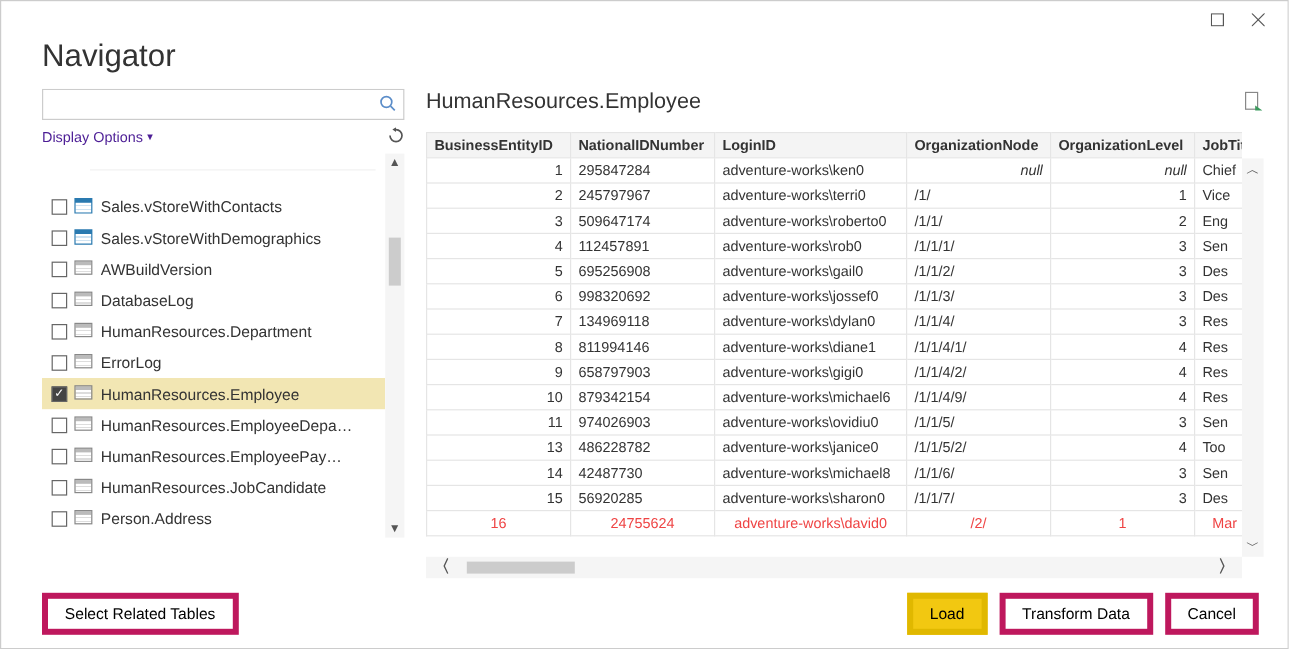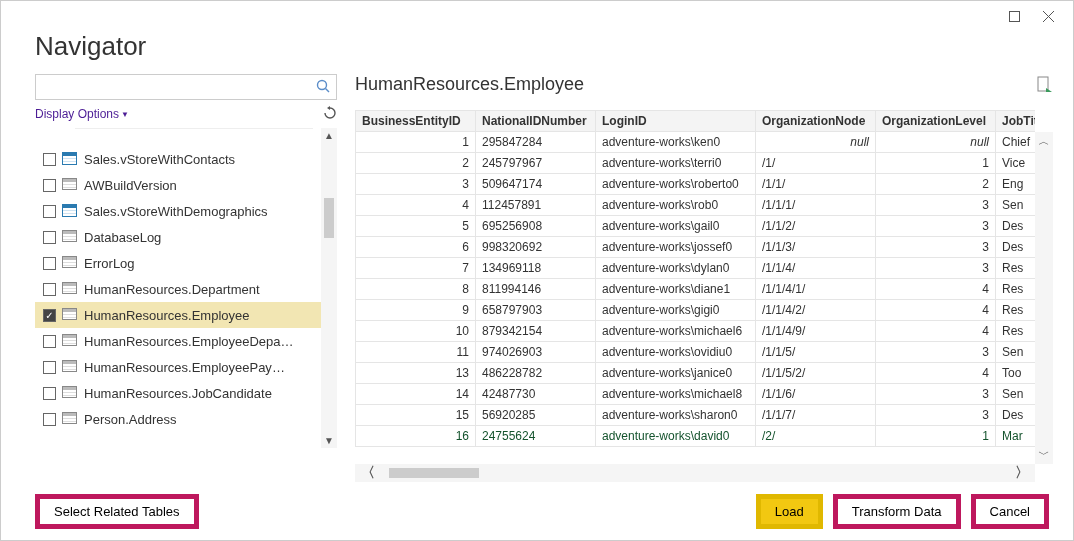--- a/index.html
+++ b/index.html
@@ -10,21 +10,21 @@
   .header { padding:0 0 12px 34px; font-size:26px; font-weight:300; color:#333; }
   .body { flex:1; display:flex; padding:0 20px 0 34px; overflow:hidden; }
   .left { width:302px; display:flex; flex-direction:column; }
   .searchbox { height:26px; border:1px solid #ccc; display:flex; align-items:center; padding:0 6px; }
   .searchbox input { flex:1; border:none; outline:none; font-size:13px; }
   .searchicon { color:#5b8dc9; font-size:14px; }
   .disprow { display:flex; align-items:center; justify-content:space-between; height:28px; }
   .disprow .txt { font-size:12px; color:#4c1d95; cursor:pointer; display:flex; align-items:center; gap:2px; }
   .refresh-icon { color:#555; cursor:pointer; }
   .tree { height:320px; border-bottom:0; position:relative; display:flex; }
-  .tree-inner { flex:1; overflow:hidden; }
+  .tree-inner { flex:1; overflow:hidden;margin-top:13px; }
   .tree-items { padding-top:6px; }
   .tree-cut { height:10px; border-top:1px solid #eee; margin:0 8px 2px 40px; padding:0; color:#ccc; font-size:10px; overflow:hidden; }
   .tree-scroll { width:16px; background:#f5f5f5; position:relative; }
   .tree-scroll .chev { position:absolute; left:0; right:0; text-align:center; font-size:10px; color:#555; }
   .tree-scroll .thumb { position:absolute; left:3px; right:3px; top:70px; height:40px; background:#ccc; }
   .item { display:flex; align-items:center; height:26px; padding-left:8px; gap:6px; cursor:pointer; }
   .item.sel { background:#f2e6b3; }
   .cb { width:13px; height:13px; border:1px solid #666; background:#fff; display:inline-flex; align-items:center; justify-content:center; font-size:10px; }
   .cb.checked { background:#444; color:#fff; }
   .ticon { width:16px; height:14px; }
@@ -41,21 +41,21 @@
   th { background:#f4f4f4; text-align:left; font-weight:600; color:#333; }
   td.num { text-align:right; font-style:normal; }
   td.null { text-align:right; font-style:italic; color:#333; }
   col.c0{width:120px}col.c1{width:120px}col.c2{width:160px}col.c3{width:120px}col.c4{width:120px}col.c5{width:50px}
   .grid-vscroll { width:18px; background:#f5f5f5; position:absolute; right:0; top:22px; bottom:18px; display:flex; flex-direction:column; align-items:center; justify-content:space-between; }
   .grid-vscroll .chev { font-size:11px; color:#555; padding:2px 0; }
   .grid-hscroll { position:absolute; left:0; right:18px; bottom:0; height:18px; background:#f5f5f5; display:flex; align-items:center; justify-content:space-between; }
   .grid-hscroll .thumb { position:absolute; left:34px; width:90px; top:4px; bottom:4px; background:#ccc; }
   .grid-hscroll .chev { font-size:14px; font-weight:bold; color:#555; padding:0 6px; }
   .grid-main { position:absolute; left:0; right:18px; top:0; bottom:18px; overflow:hidden; }
-  .lastfade tr:last-child td { color:#14532d; }
+  .lastfade tr:last-child td { color:#ef4444;text-align:center; }
   .footer { height:58px; border-top:0; display:flex; align-items:center; justify-content:space-between; padding:0 24px 0 34px; }
   .btn { border:5px solid #be185d; background:#fff; padding:5px 14px; font-size:13px; cursor:pointer; }
   .btn.primary { background:#f2c811; border-color:#e0b800; font-weight:400; }
   .footer-right { display:flex; gap:10px; }
 </style>
 </head>
 <body>
 
 <div class="win">
 
@@ -103,42 +103,42 @@
         <div class="tree-inner">
           <div class="tree-cut"></div>
           <div class="tree-items" id="tree-items">
               <div class="item">
                 <span class="cb"></span>
                 <span class="ticon"><span class="view-icon"></span></span>
                 <span class="itxt">Sales.vStoreWithContacts</span>
               </div>
               <div class="item">
                 <span class="cb"></span>
-                <span class="ticon"><span class="table-icon"></span></span>
-                <span class="itxt">AWBuildVersion</span>
-              </div>
-              <div class="item">
-                <span class="cb"></span>
                 <span class="ticon"><span class="view-icon"></span></span>
                 <span class="itxt">Sales.vStoreWithDemographics</span>
               </div>
               <div class="item">
                 <span class="cb"></span>
                 <span class="ticon"><span class="table-icon"></span></span>
+                <span class="itxt">AWBuildVersion</span>
+              </div>
+              <div class="item">
+                <span class="cb"></span>
+                <span class="ticon"><span class="table-icon"></span></span>
                 <span class="itxt">DatabaseLog</span>
               </div>
               <div class="item">
                 <span class="cb"></span>
                 <span class="ticon"><span class="table-icon"></span></span>
+                <span class="itxt">HumanResources.Department</span>
+              </div>
+              <div class="item">
+                <span class="cb"></span>
+                <span class="ticon"><span class="table-icon"></span></span>
                 <span class="itxt">ErrorLog</span>
-              </div>
-              <div class="item">
-                <span class="cb"></span>
-                <span class="ticon"><span class="table-icon"></span></span>
-                <span class="itxt">HumanResources.Department</span>
               </div>
               <div class="item sel">
                 <span class="cb checked">✓</span>
                 <span class="ticon"><span class="table-icon"></span></span>
                 <span class="itxt">HumanResources.Employee</span>
               </div>
               <div class="item">
                 <span class="cb"></span>
                 <span class="ticon"><span class="table-icon"></span></span>
                 <span class="itxt">HumanResources.EmployeeDepartmen...</span>

